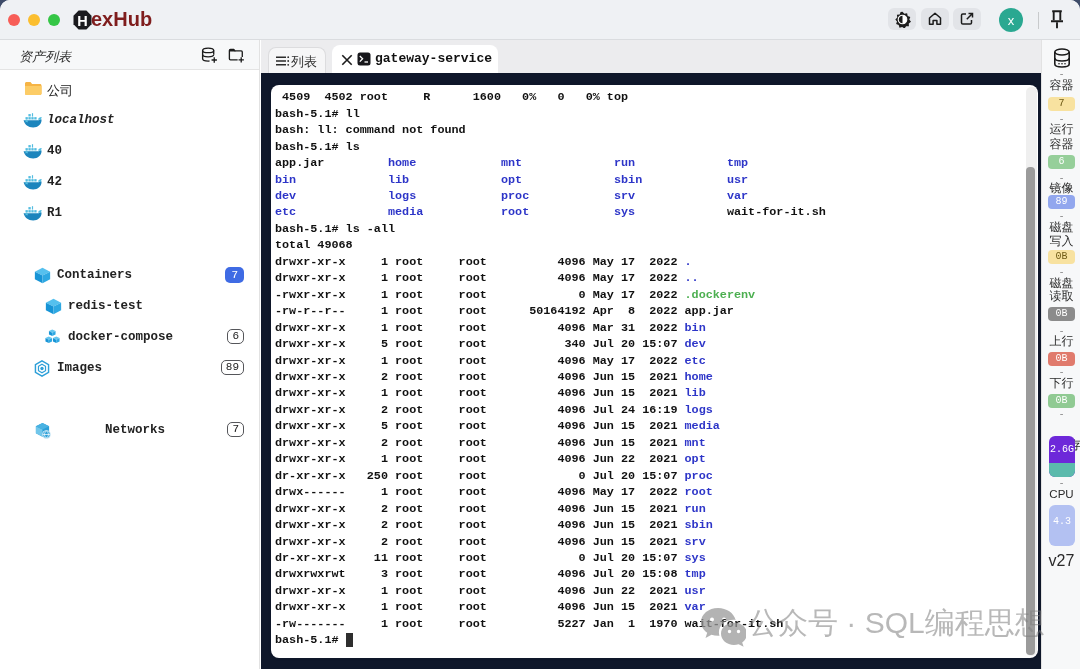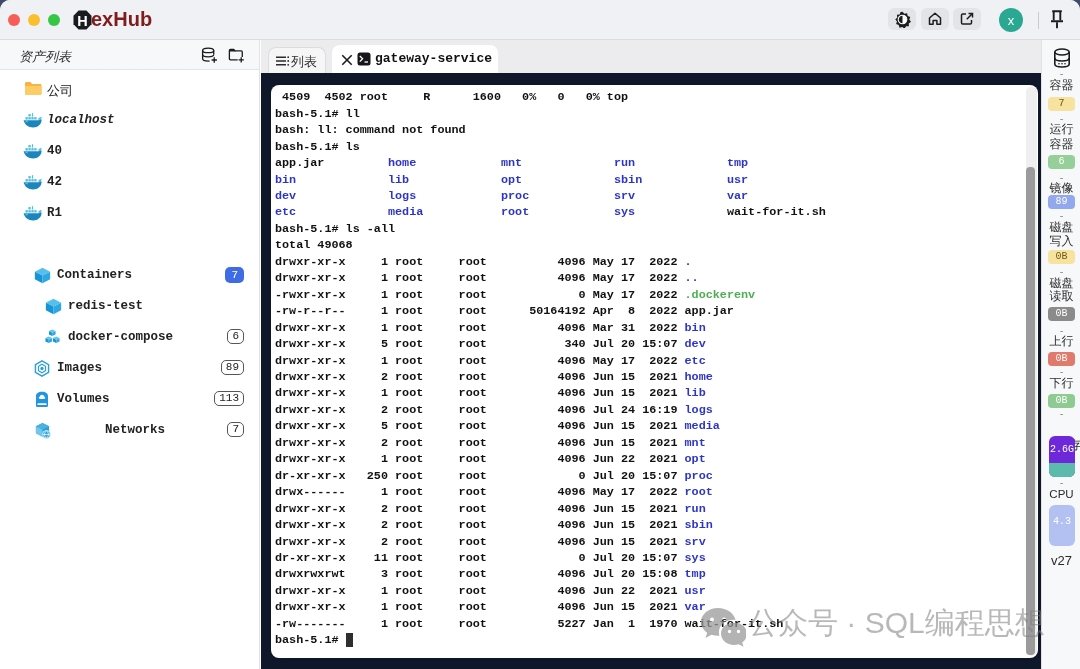--- a/index.html
+++ b/index.html
@@ -231,29 +231,20 @@
         <div class="badge-o">6</div>
       </div>
 <div class="row" style="top:312.5px;">
         <svg class="ic" style="left:34px;top:7px" width="16" height="17" viewBox="0 0 20 21">
           <polygon points="10,0.9 18.2,5.7 18.2,15.3 10,20.1 1.8,15.3 1.8,5.7" fill="none" stroke="#2d9fd8" stroke-width="1.8"></polygon>
           <polygon points="10,5.2 14.4,7.8 14.4,13.2 10,15.8 5.6,13.2 5.6,7.8" fill="none" stroke="#2d9fd8" stroke-width="1.5"></polygon>
           <circle cx="10" cy="10.5" r="2.1" fill="#2d9fd8"></circle>
         </svg>
         <div class="tx" style="left:57px;">Images</div>
         <div class="badge-o">89</div>
-      </div>
-<div class="row" style="top:343.5px;">
-        <svg class="ic" style="left:34px;top:7px" width="16" height="17" viewBox="0 0 16 17">
-          <path fill="#2196e0" d="M2 5.2C2 2.6 4.2 0.8 8 0.8s6 1.8 6 4.4v9.3c0 .9-.7 1.6-1.6 1.6H3.6c-.9 0-1.6-.7-1.6-1.6z"></path>
-          <path fill="#fff" d="M8 3.8c1.1 0 2 .8 2.1 1.8.6.1 1.1.6 1.1 1.2 0 .7-.6 1.2-1.3 1.2H6.1c-.7 0-1.3-.5-1.3-1.2 0-.6.5-1.1 1.1-1.2C6 4.6 6.9 3.8 8 3.8z"></path>
-          <rect x="3.4" y="12.2" width="9.2" height="1.9" rx="0.9" fill="#fff"></rect>
-        </svg>
-        <div class="tx" style="left:57px;">Volumes</div>
-        <div class="badge-o">113</div>
       </div>
 <div class="row" style="top:374.5px;">
         <svg class="ic" style="left:34px;top:7px" width="17" height="17" viewBox="0 0 18 18">
           <polygon points="2,4.5 9,1 16,4.5 16,12 9,15.5 2,12" fill="#2b9fd8"></polygon>
           <polygon points="2,4.5 9,8 9,15.5 2,12" fill="#71c6ea"></polygon>
           <polygon points="2,4.5 9,1 16,4.5 9,8" fill="#49b2e2"></polygon>
           <circle cx="13.2" cy="13.2" r="4.2" fill="#2b9fd8" stroke="#fff" stroke-width="0.8"></circle>
           <path d="M9.4 13.2h7.6 M13.2 9.4c-2.8 2.5-2.8 5.1 0 7.6 2.8-2.5 2.8-5.1 0-7.6z" stroke="#fff" stroke-width="0.8" fill="none"></path>
         </svg>
         <div class="tx" style="left:57px;padding-left:48px;">Networks</div>
@@ -387,20 +378,20 @@
         <div style="position:absolute;left:0;top:8px;width:26px;font-size:10px;color:#fff;font-family:'Liberation Mono',monospace;">2.6G</div>
       </div>
 <div class="rdash" style="top:436px;">-</div>
 <div class="rb" style="top:447px;">
         <div class="lb" style="font-size:11.5px;line-height:14px;">CPU</div>
       </div>
 <div class="gauge" style="top:465px;height:41px;background:#b3c1f2;">
         <div style="position:absolute;left:0;top:11px;width:26px;font-size:10px;color:#fff;font-family:'Liberation Mono',monospace;">4.3</div>
       </div>
 <div class="rb" style="top:514px;">
-        <div class="lb" style="font-size:13px;line-height:14px;">v27</div>
+        <div class="lb" style="font-size:16px;line-height:14px;">v27</div>
       </div>
   </div>
 </div>
 <div class="wm"><svg style="position:absolute;left:-48px;top:3px" width="46" height="42" viewBox="0 0 46 42" opacity="0.75">
       <path fill="#9a9a9a" d="M18 2C8.6 2 1 8.3 1 16c0 4.3 2.4 8.2 6.2 10.7L5.5 32l6-3.2c2 .6 4.2 1 6.5 1 .5 0 1 0 1.5-.1-.4-1.1-.6-2.3-.6-3.5 0-6.9 6.7-12.4 15-12.4.6 0 1.2 0 1.8.1C33.8 7 26.6 2 18 2zm-6 9.5a2 2 0 110 4 2 2 0 010-4zm12 0a2 2 0 110 4 2 2 0 010-4z"></path>
       <path fill="#9a9a9a" d="M34 16.5c-7.2 0-13 5-13 11.2 0 6.2 5.8 11.2 13 11.2 1.6 0 3.2-.3 4.6-.7l5 2.6-1.4-4.4c3-2 4.8-5.2 4.8-8.7 0-6.2-5.8-11.2-13-11.2zm-4.5 7.3a1.7 1.7 0 110 3.4 1.7 1.7 0 010-3.4zm9 0a1.7 1.7 0 110 3.4 1.7 1.7 0 010-3.4z"></path>
     </svg> 公众号 · SQL编程思想</div>
 
 </body></html>

